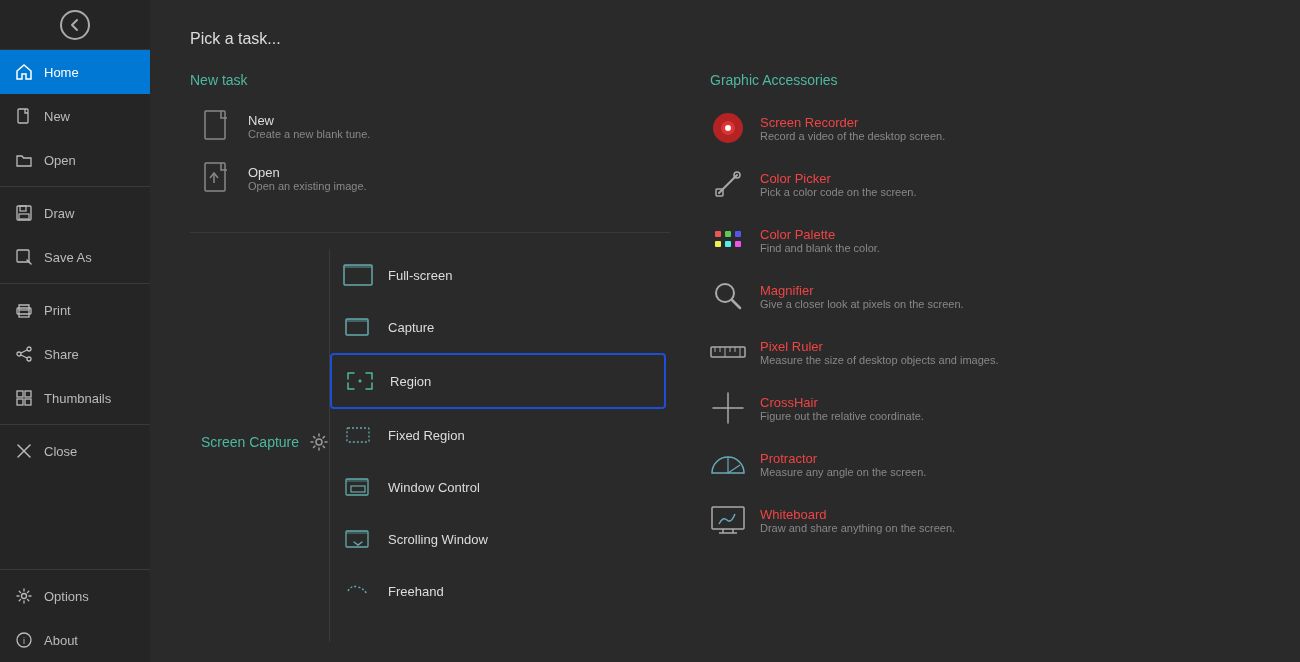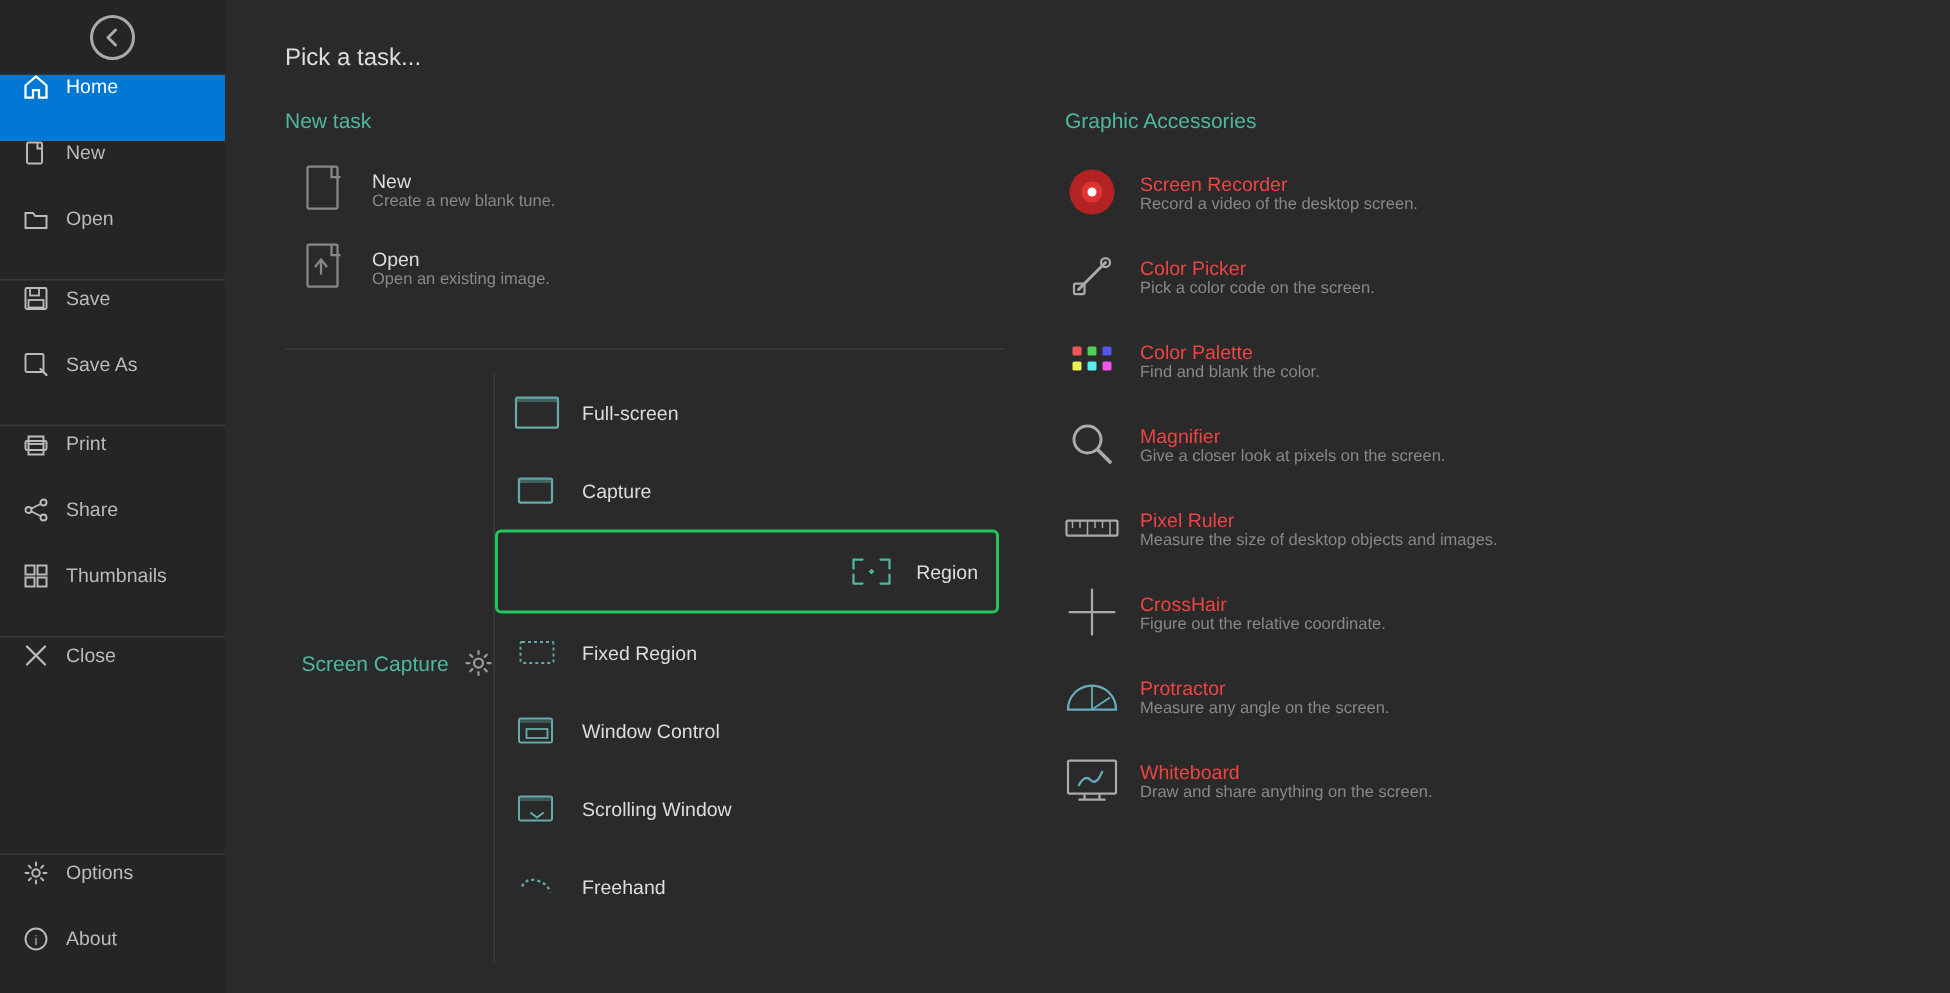--- a/index.html
+++ b/index.html
@@ -36,20 +36,21 @@
       border-radius: 50%;
       border: 2px solid #aaa;
       display: flex;
       align-items: center;
       justify-content: center;
       color: #aaa;
       font-size: 14px;
     }
     .sidebar-item {
       display: flex;
+      align-items: center;
       padding: 0 16px;
       height: 44px;
       cursor: pointer;
       color: #bbb;
       font-size: 13px;
       gap: 10px;
     }
     .sidebar-item.active {
       background: #0078d4;
       color: #fff;
@@ -177,23 +178,22 @@
     .capture-item {
       display: flex;
       align-items: center;
       padding: 10px 12px;
       gap: 14px;
       cursor: pointer;
       border-radius: 2px;
     }
     .capture-item.selected {
       background: transparent;
-      border: 2px solid #22c55e;
+      border: 2px solid #1d4ed8;
       border-radius: 4px;
-      justify-content: flex-end;
     }
 
     
     .right-panel {
       flex: 1;
       padding-left: 40px;
       overflow-y: auto;
     }
     .right-panel::-webkit-scrollbar { width: 0; }
     .accessory-item {
@@ -273,21 +273,21 @@
   <div class="sidebar-divider"></div>
 
   <div class="sidebar-item">
     <span class="si-icon">
       <svg width="16" height="16" viewBox="0 0 16 16" fill="none">
         <rect x="1" y="1" width="14" height="14" rx="1" stroke="#bbb" stroke-width="1.3" fill="none"></rect>
         <rect x="4" y="1" width="6" height="5" stroke="#bbb" stroke-width="1.2" fill="none"></rect>
         <rect x="3" y="9" width="10" height="5" stroke="#bbb" stroke-width="1.2" fill="none"></rect>
       </svg>
     </span>
-    <span>Save</span>
+    <span>Draw</span>
   </div>
 
   <div class="sidebar-item">
     <span class="si-icon">
       <svg width="16" height="16" viewBox="0 0 16 16" fill="none">
         <rect x="1" y="1" width="12" height="12" rx="1" stroke="#bbb" stroke-width="1.3" fill="none"></rect>
         <path d="M11 11l4 4" stroke="#bbb" stroke-width="1.5" stroke-linecap="round"></path>
       </svg>
     </span>
     <span>Save As</span>

